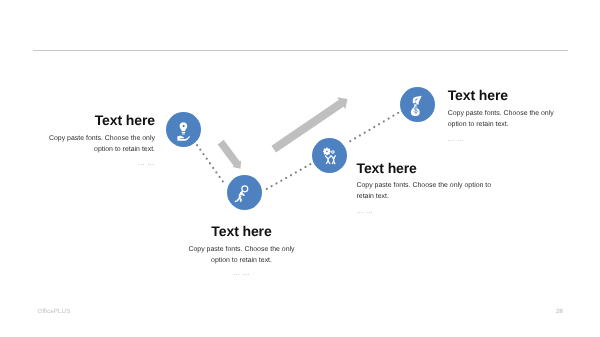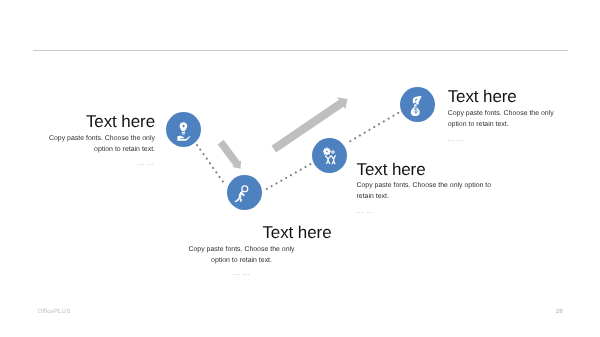--- a/index.html
+++ b/index.html
@@ -9,21 +9,21 @@
   #slide{position:relative;width:600px;height:337px;background:#fff;}
   .hr{position:absolute;left:33px;top:50px;width:534.5px;height:1px;background:#c9c9c9;}
 
   svg.overlay{position:absolute;left:0;top:0;width:600px;height:337px;pointer-events:none;}
 
   .node{position:absolute;width:35px;height:35px;border-radius:50%;background:#4e81bf;}
   .node > svg{position:absolute;left:0;top:0;width:35px;height:35px;display:block;}
 
   .block{position:absolute;height:337px;top:0;}
   .line{position:absolute;white-space:nowrap;}
-  .title{font-weight:normal;font-size:17px;color:#121212;line-height:1;letter-spacing:-0.1px;text-align:right;}
+  .title{font-weight:bold;font-size:14px;color:#121212;line-height:1;letter-spacing:-0.1px;}
   .body{font-size:6.95px;color:#2f2f2f;line-height:1;}
   .dots{font-size:7.2px;color:#a8a8a8;letter-spacing:0.35px;line-height:1;}
 
   .footer-left{position:absolute;left:37.6px;top:307.8px;font-size:6.2px;color:#c0c0c0;letter-spacing:0.05px;}
   .footer-right{position:absolute;right:37.4px;top:308px;font-size:6.2px;color:#b0b0b0;}
 </style>
 </head>
 <body>
 
 <div id="slide">

